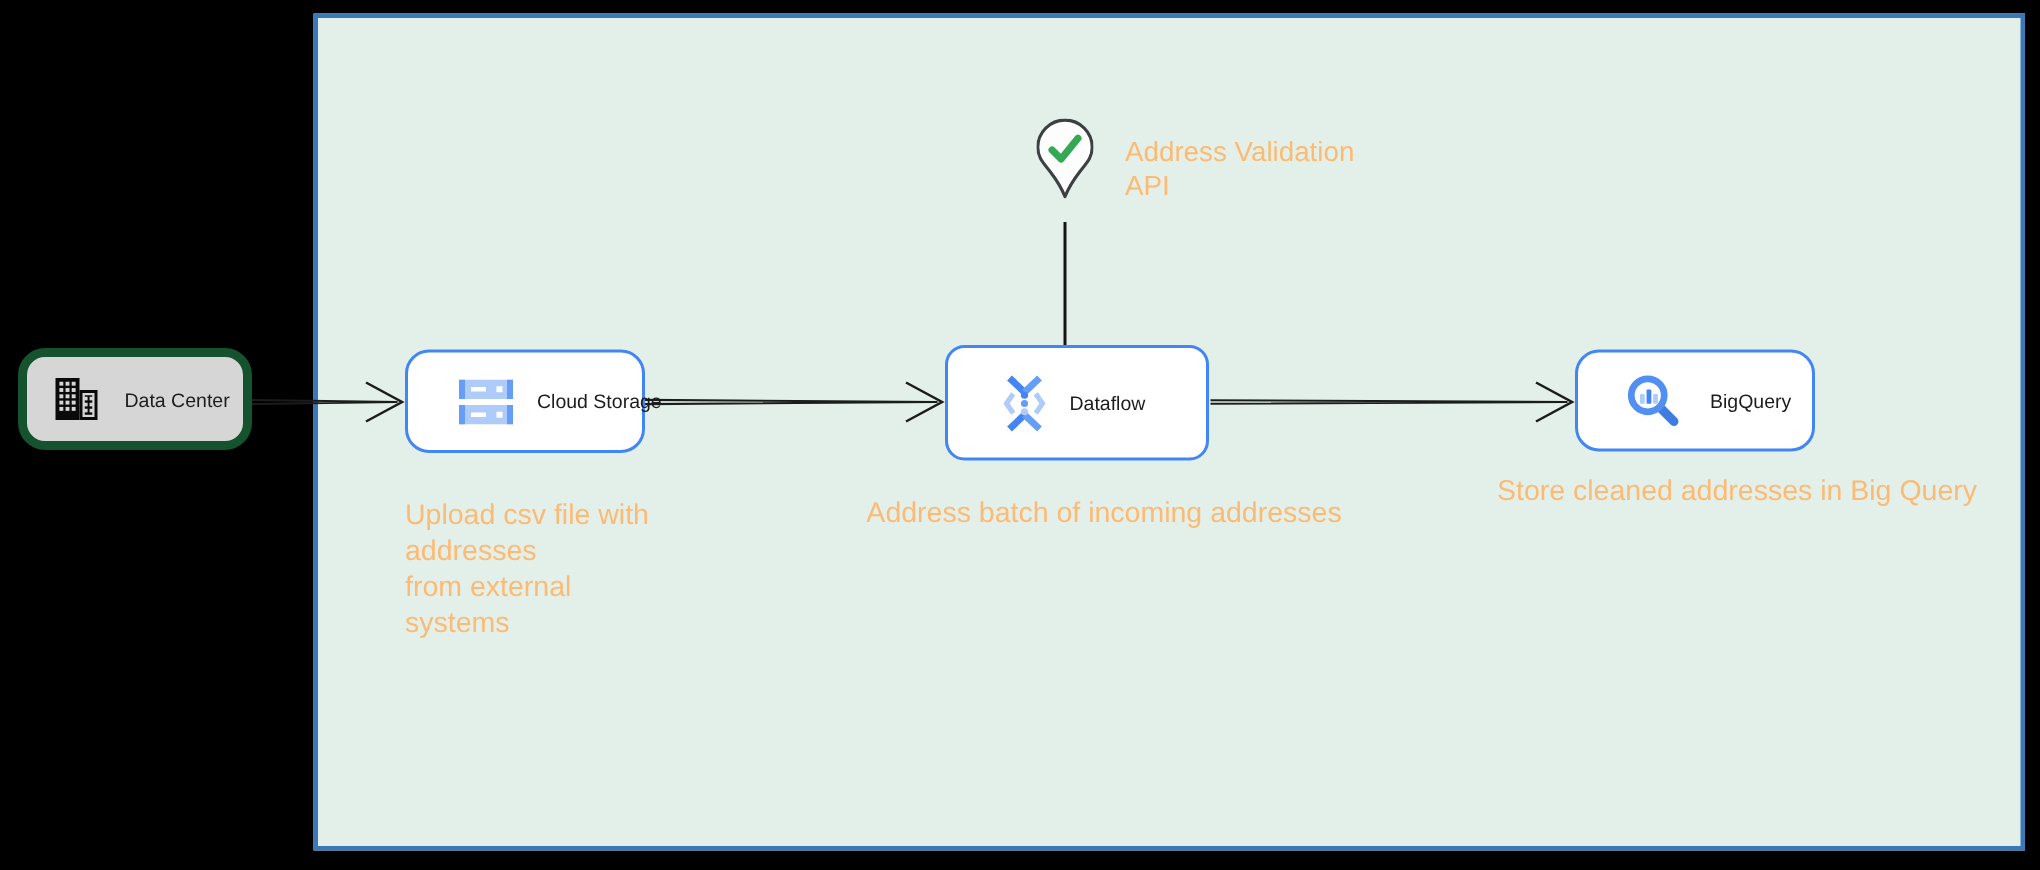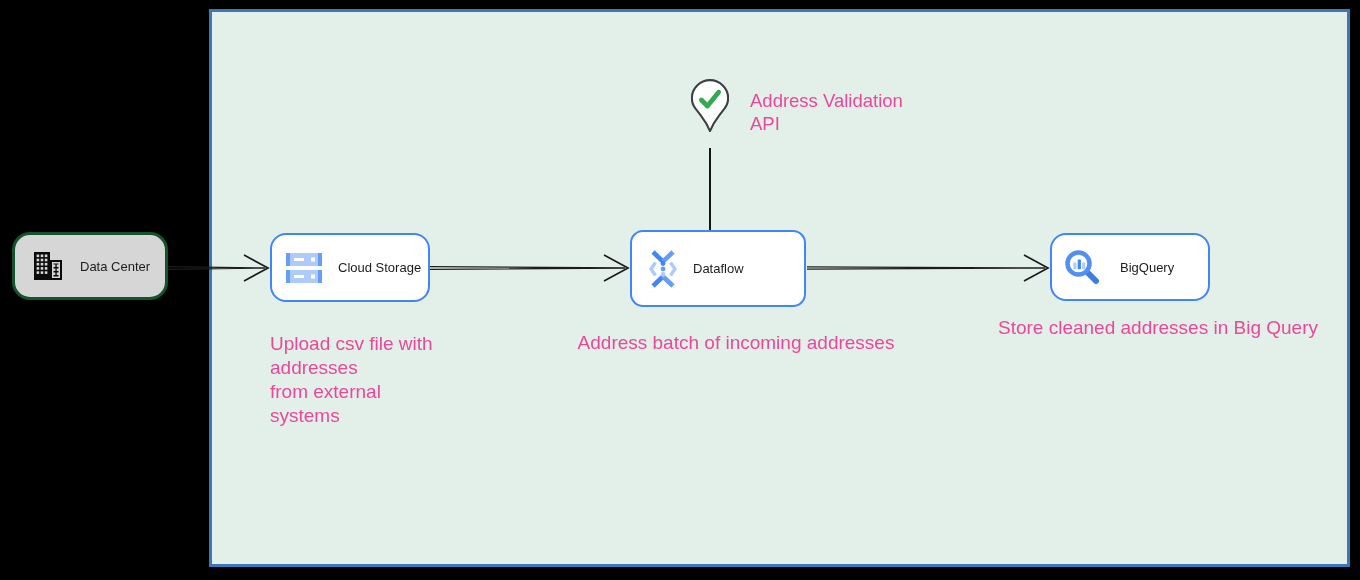--- a/index.html
+++ b/index.html
@@ -10,31 +10,31 @@
   }
   .panel {
     position:absolute; left:209px; top:9px; width:1135px; height:552px;
     background:#e3f0e9; border:3px solid #3a78b8;
   }
   .node {
     position:absolute; display:flex; align-items:center;
     box-sizing:border-box;
   }
   .node-gcp {
-    background:#ffffff; border:2.5px solid #4285f4; border-radius:16px;
+    background:#ffffff; border:2.5px solid #4285f4; border-radius:16px;padding-left:20px;
   }
   .node-plain {
-    background:#d6d6d6; border:3px solid #14532d; border-radius:18px;
+    background:#d6d6d6; border:6px solid #14532d; border-radius:18px;
   }
   .node-icon { margin-left:14px; flex:0 0 auto; display:flex; align-items:center; }
   .node-label {
     margin-left:16px; font-size:13px; color:#1c1c1c; white-space:nowrap;
   }
   .note {
-    position:absolute; font-size:19px; line-height:24px; color:#ec4899;
+    position:absolute; font-size:19px; line-height:24px; color:#fdba74;
     white-space:pre-line;
   }
   .note-center { text-align:center; }
   .svg-layer {
     position:absolute; left:0; top:0; width:1360px; height:580px;
     pointer-events:none;
   }
 </style>
 </head>
 <body>

